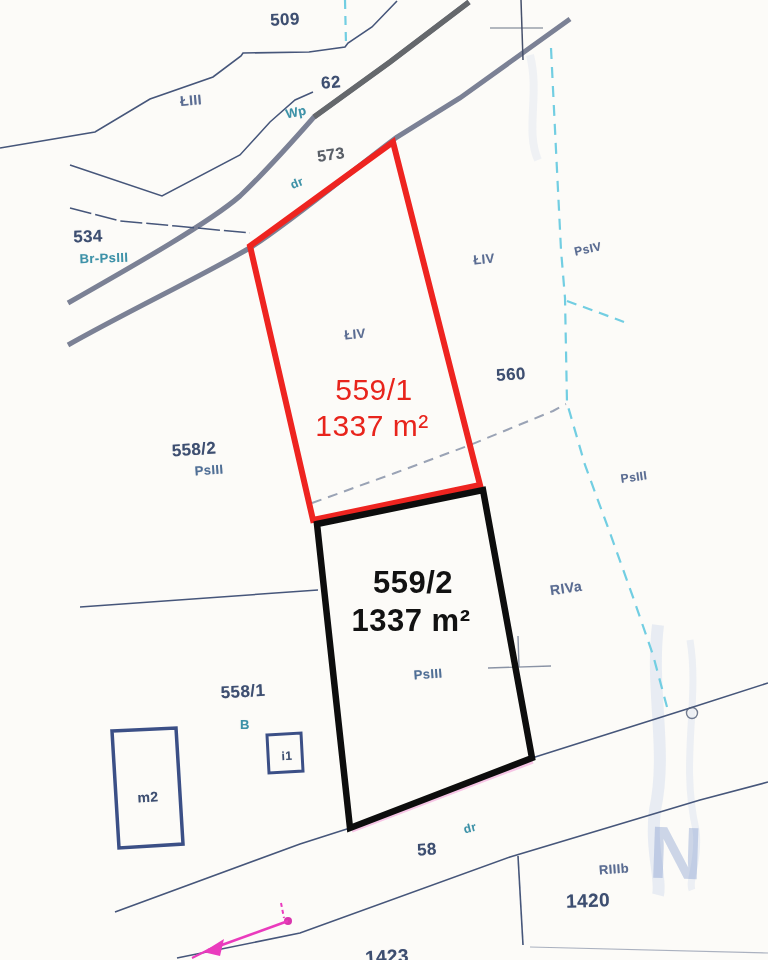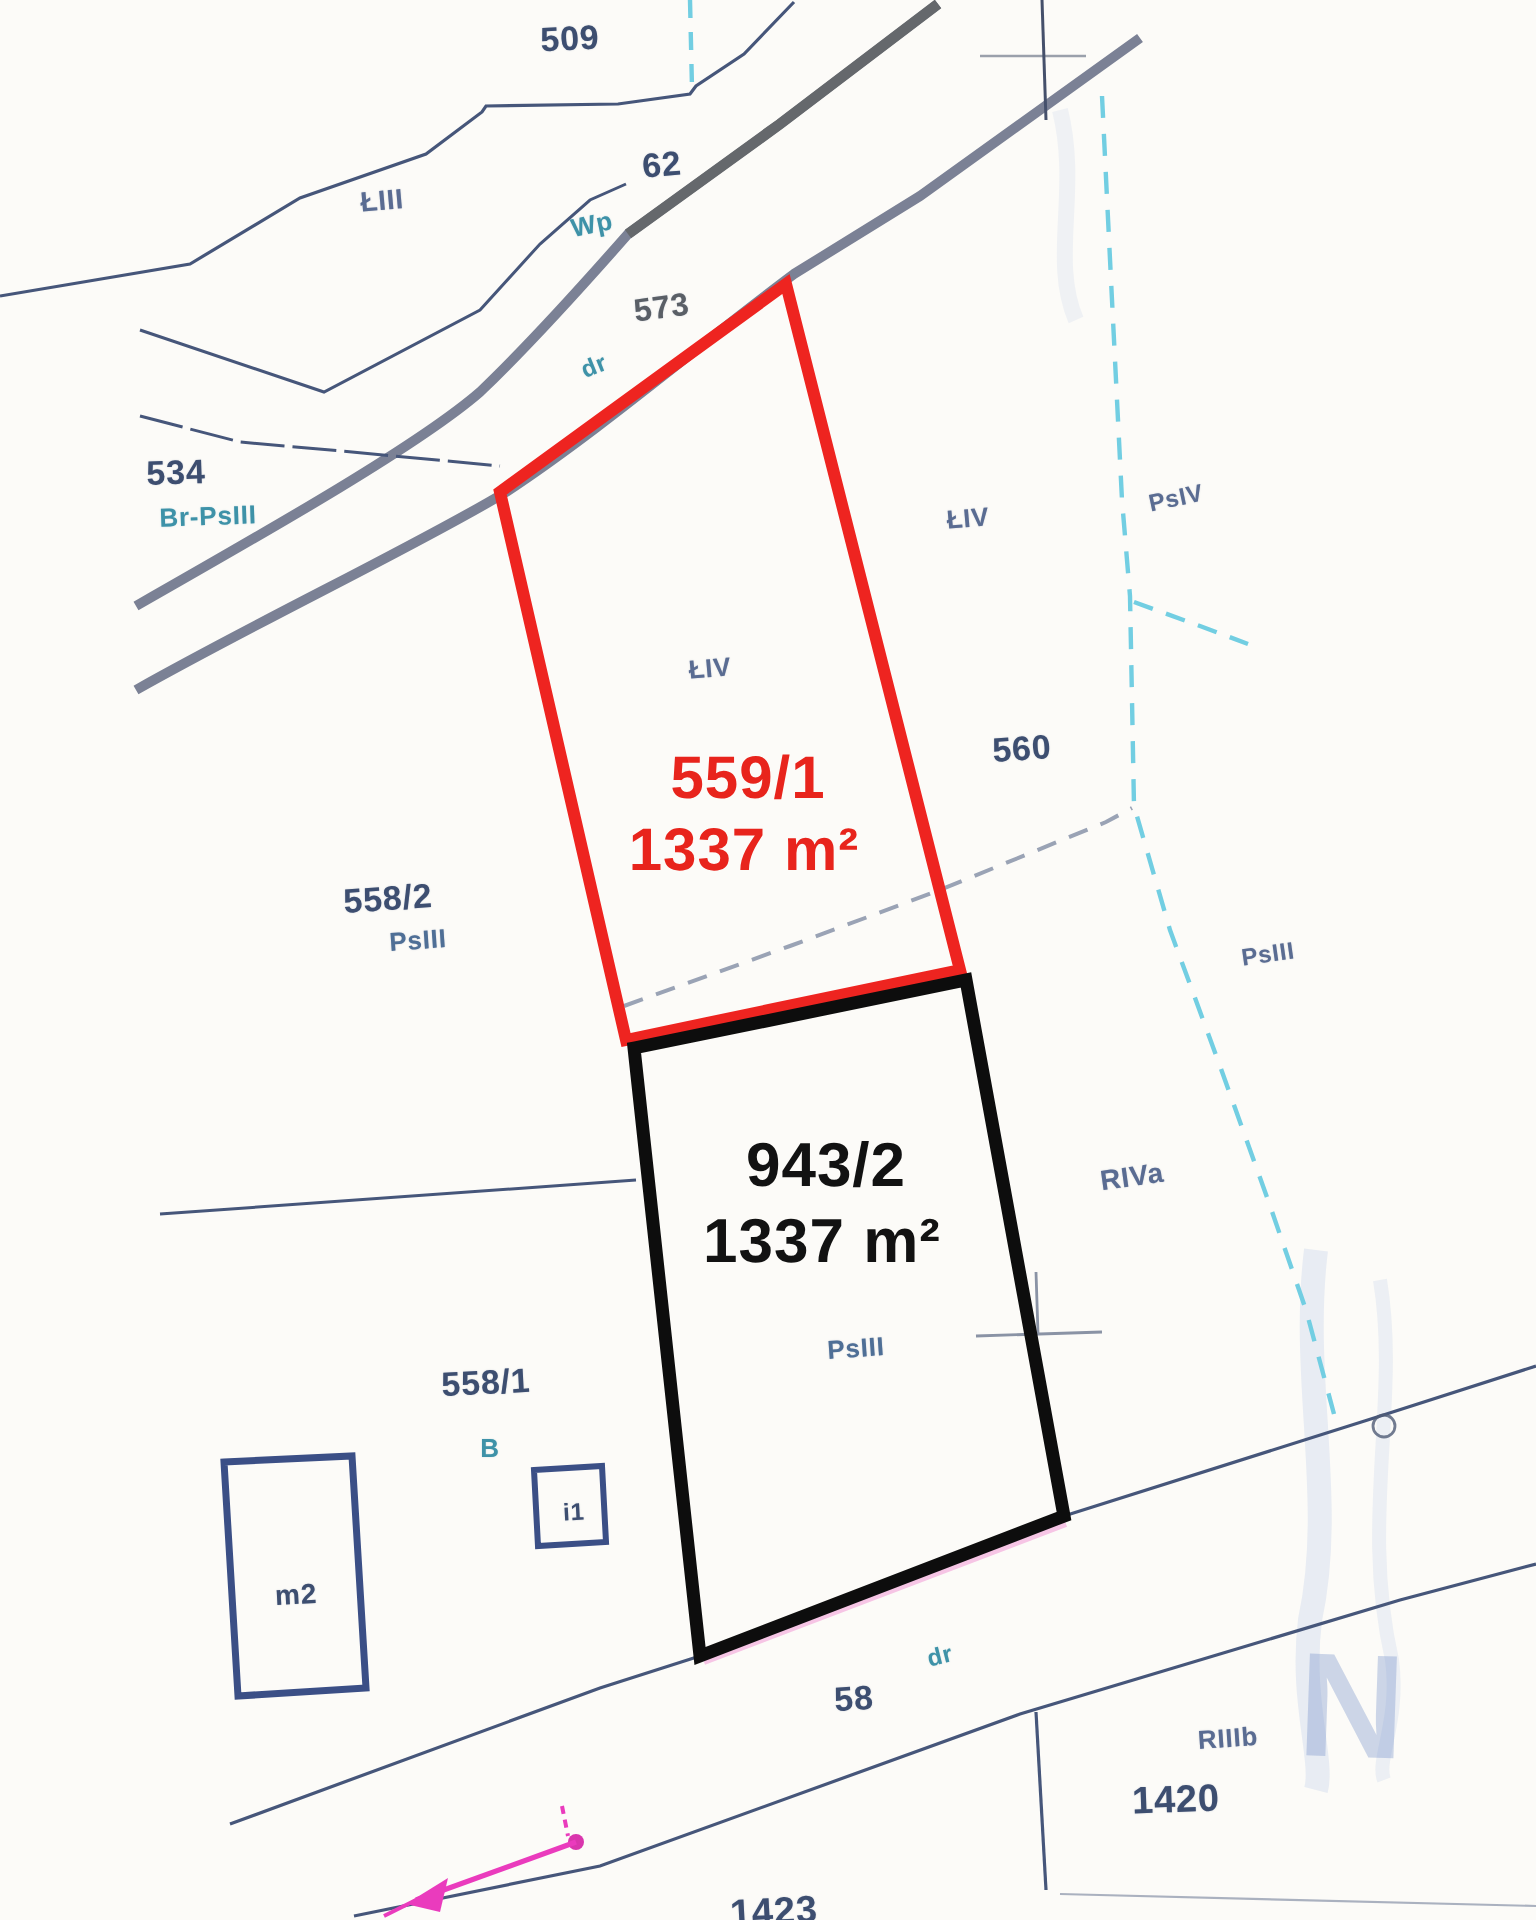--- a/index.html
+++ b/index.html
@@ -11,21 +11,21 @@
   .stage svg{position:absolute;left:0;top:0;}
   .lbl{
     position:absolute;transform:translate(-50%,-50%);
     white-space:nowrap;font-weight:700;letter-spacing:.4px;
     text-shadow:0 0 .7px rgba(70,90,130,.35);
     user-select:none;
   }
   .navy{color:#3d4e70;}
   .teal{color:#3e92a8;text-shadow:0 0 .7px rgba(62,146,168,.35);}
   .soil{color:#5a6c92;}
-  .red-annot{color:#e8241c;font-size:30px;font-weight:700;letter-spacing:.5px;text-shadow:none;}
+  .red-annot{color:#e8241c;font-size:30px;font-weight:400;letter-spacing:.5px;text-shadow:none;}
   .blk-annot{color:#121212;font-size:31px;font-weight:700;letter-spacing:.5px;text-shadow:none;}
   .wm{
     color:rgba(110,140,200,.34);font-size:74px;font-weight:700;
     text-shadow:none;transform:translate(-50%,-50%) rotate(2deg);
   }
 </style>
 </head>
 <body>
 
 <div class="stage">
@@ -95,21 +95,21 @@
   <span class="lbl soil" style="left:484px;top:259px;font-size:13px;transform:translate(-50%,-50%) rotate(-5deg);">ŁIV</span>
   <span class="lbl soil" style="left:588px;top:249px;font-size:12px;transform:translate(-50%,-50%) rotate(-12deg);">PsIV</span>
   <span class="lbl navy" style="left:511px;top:375px;font-size:17px;transform:translate(-50%,-50%) rotate(-4deg);">560</span>
 
   <span class="lbl navy" style="left:194px;top:450px;font-size:17px;transform:translate(-50%,-50%) rotate(-4deg);">558/2</span>
   <span class="lbl" style="left:209px;top:470px;font-size:13px;color:#4f6f96;transform:translate(-50%,-50%) rotate(-4deg);">PsIII</span>
 
   <span class="lbl red-annot" style="left:374px;top:390px;">559/1</span>
   <span class="lbl red-annot" style="left:372px;top:426px;">1337 m²</span>
 
-  <span class="lbl blk-annot" style="left:413px;top:583px;">943/2</span>
+  <span class="lbl blk-annot" style="left:413px;top:583px;">559/2</span>
   <span class="lbl blk-annot" style="left:411px;top:621px;">1337 m²</span>
   <span class="lbl" style="left:428px;top:674px;font-size:13px;color:#4f6f96;transform:translate(-50%,-50%) rotate(-4deg);">PsIII</span>
 
   <span class="lbl soil" style="left:566px;top:588px;font-size:14px;transform:translate(-50%,-50%) rotate(-8deg);">RIVa</span>
   <span class="lbl soil" style="left:634px;top:477px;font-size:12px;transform:translate(-50%,-50%) rotate(-8deg);">PsIII</span>
 
   <span class="lbl navy" style="left:243px;top:692px;font-size:17px;transform:translate(-50%,-50%) rotate(-3deg);">558/1</span>
   <span class="lbl teal" style="left:245px;top:724px;font-size:13px;">B</span>
   <span class="lbl navy" style="left:287px;top:756px;font-size:12px;transform:translate(-50%,-50%) rotate(-3deg);">i1</span>
   <span class="lbl navy" style="left:148px;top:797px;font-size:14px;transform:translate(-50%,-50%) rotate(-3deg);">m2</span>

